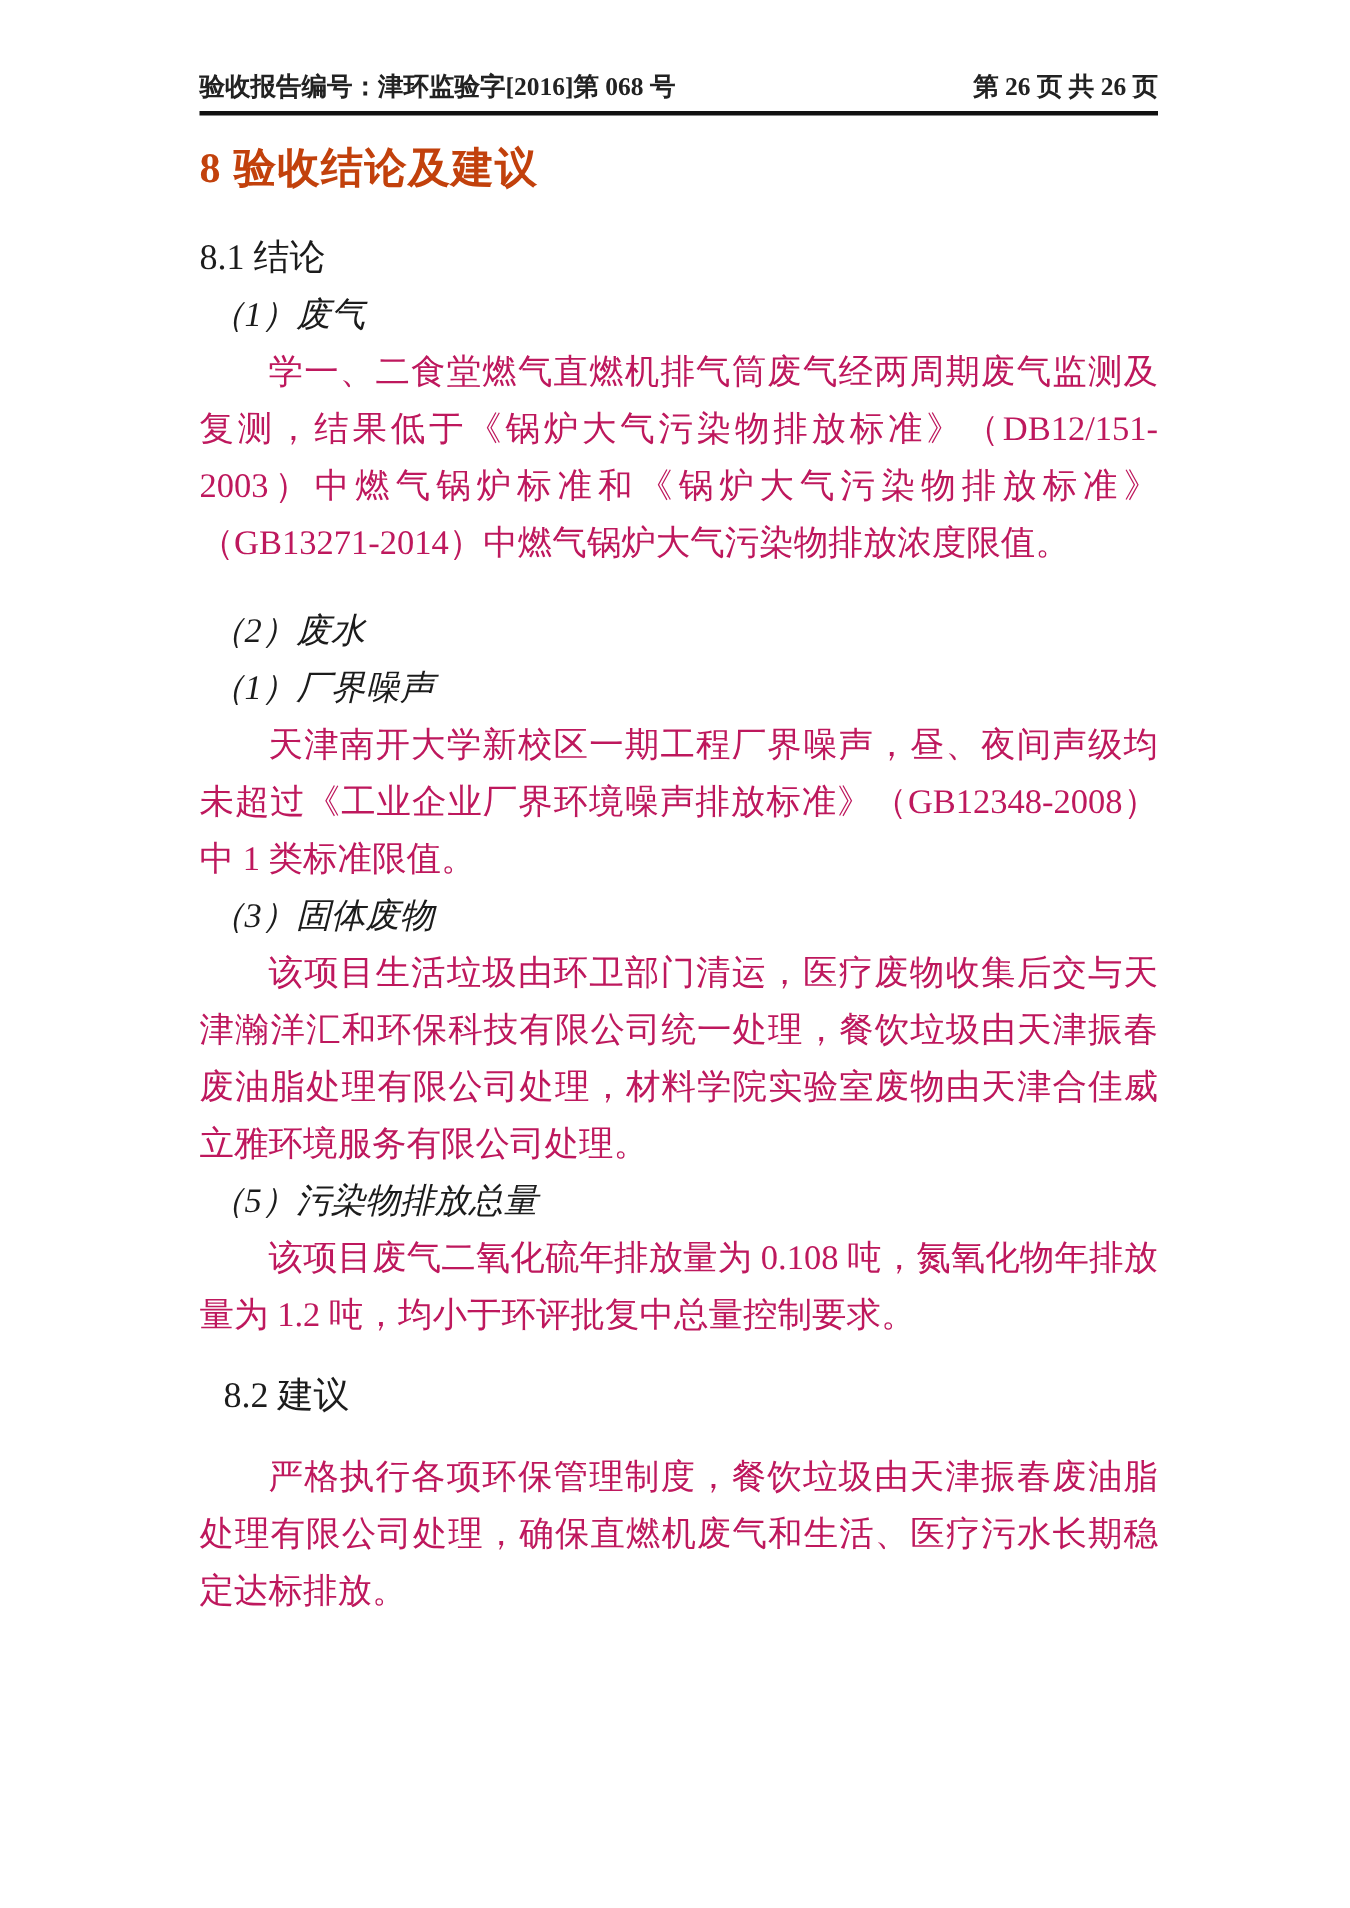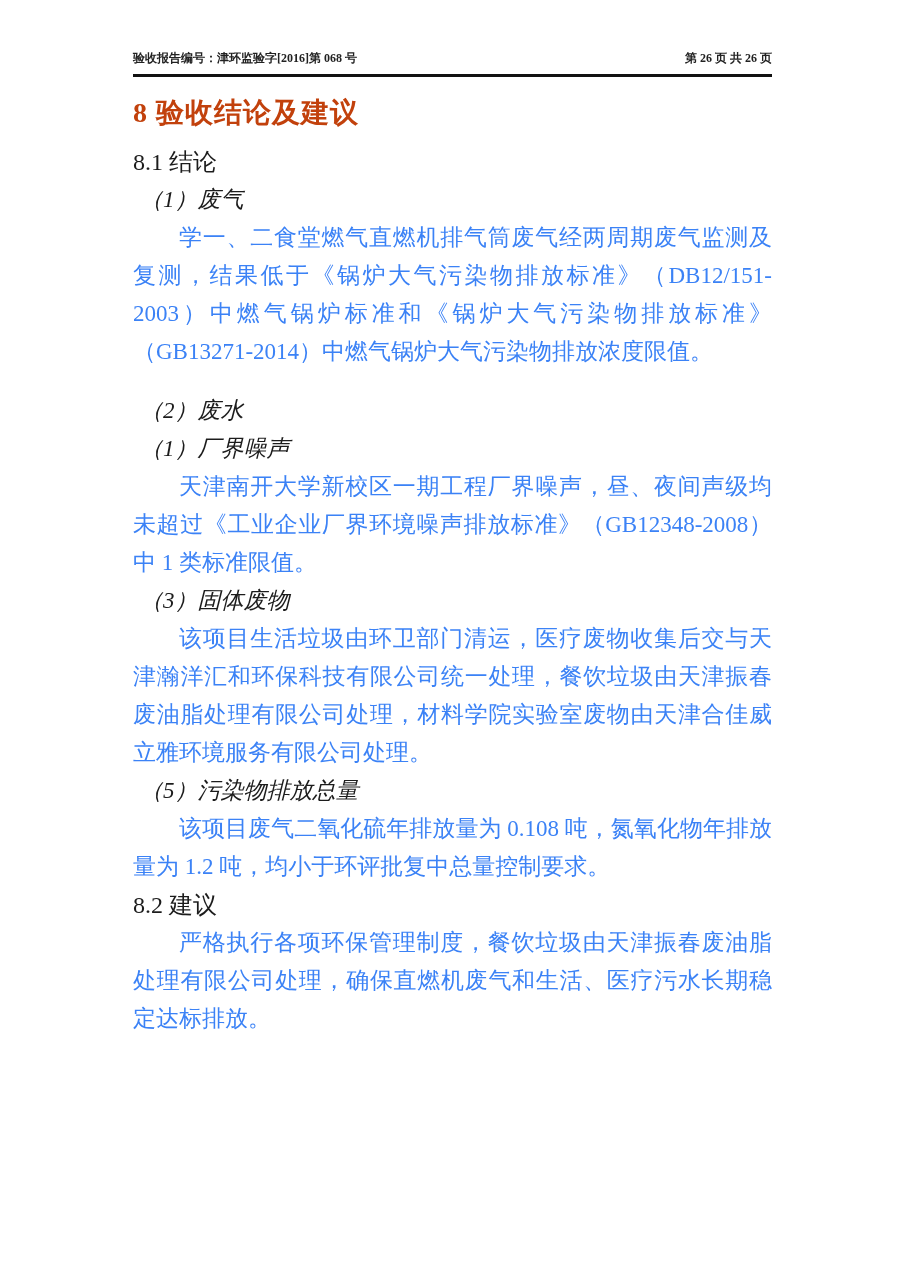--- a/index.html
+++ b/index.html
@@ -16,65 +16,65 @@
     background: #ffffff;
     color: #1c1c1c;
     box-sizing: border-box;
     padding: 47px 128px 0 133px;
     overflow: hidden;
   }
   .header {
     display: flex;
     justify-content: space-between;
     align-items: flex-end;
-    font-size: 12px;
+    font-size: 17px;
     font-weight: bold;
     line-height: 22px;
     color: #222;
   }
   .header-rule {
     margin-top: 5px;
     height: 0;
     border-bottom: 3px solid #111;
   }
   .chapter-title {
     margin: 20px 0 0 0;
     font-size: 28px;
     font-weight: bold;
     line-height: 32px;
     letter-spacing: 1px;
     color: #c2410c;
   }
   .section-heading {
-    margin: 14px 0 0 0;
+    margin: 24px 0 0 0;
     font-size: 24px;
     font-weight: normal;
     line-height: 38px;
     color: #1c1c1c;
   }
   .section-heading.flow {
-    margin: 0;
+    margin: 16px;
   }
   .item-label {
     font-size: 23px;
     line-height: 38px;
     padding-left: 7px;
     color: #1c1c1c;
     font-style: italic;
   }
   .item-label.gap-lg {
     margin-top: 21px;
   }
   .para {
     margin: 0;
     font-size: 23px;
     line-height: 38px;
     text-align: justify;
     text-indent: 2em;
-    color: #3b82f6;
+    color: #be185d;
   }
 </style>
 </head>
 <body>
 
 <div class="page">
 
   <div class="header">
     <span>验收报告编号：津环监验字[2016]第 068 号</span>
     <span>第 26 页  共 26 页</span>

